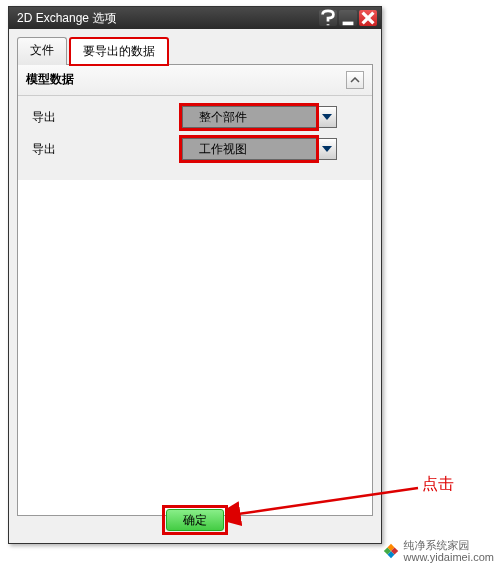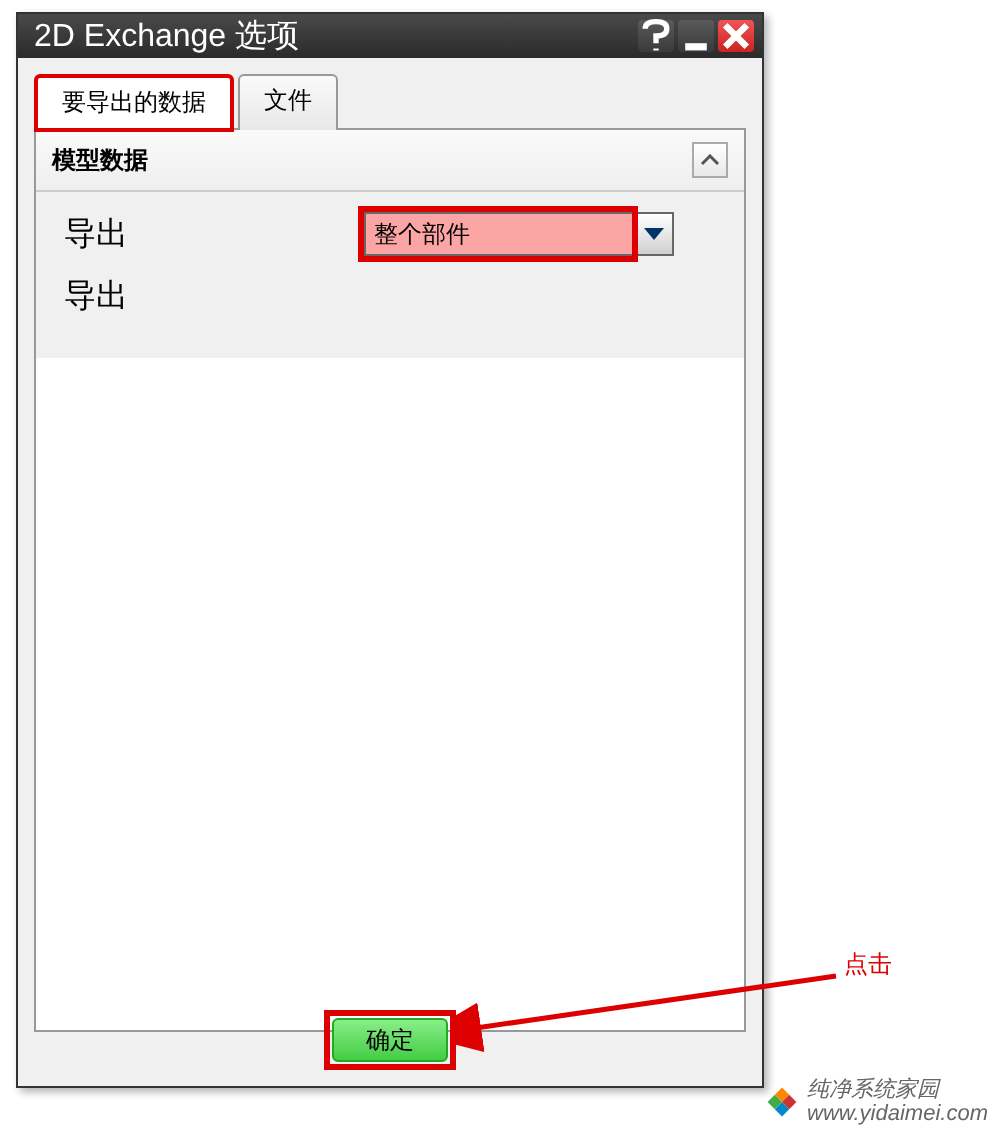--- a/index.html
+++ b/index.html
@@ -1,60 +1,60 @@
 <!DOCTYPE html>
 <html><head>
   <meta charset="utf-8">
   <style>
     * { margin: 0; padding: 0; box-sizing: border-box; }
     body { font-family: "Microsoft YaHei", SimSun, Arial, sans-serif; font-size: 12px; background: #fff; width: 500px; height: 567px; position: relative; }
     
     .window { position: absolute; left: 8px; top: 6px; width: 374px; height: 538px; background: #e8e8e8; border: 1px solid #333; box-shadow: 2px 2px 4px rgba(0,0,0,0.3); }
     
     .titlebar { height: 22px; background: linear-gradient(to bottom, #4a4a4a, #2a2a2a); color: #fff; display: flex; align-items: center; padding: 0 4px; }
-    .titlebar-text { flex: 1; font-size: 16px; padding-left: 4px; }
+    .titlebar-text { flex: 1; font-size: 12px; padding-left: 4px; }
     .titlebar-btns { display: flex; gap: 2px; }
     .tbtn { width: 18px; height: 16px; display: flex; align-items: center; justify-content: center; border-radius: 2px; cursor: pointer; font-size: 10px; color: #fff; }
     .tbtn.help { background: linear-gradient(to bottom, #5a5a5a, #3a3a3a); }
     .tbtn.min { background: linear-gradient(to bottom, #5a5a5a, #3a3a3a); }
     .tbtn.close { background: linear-gradient(to bottom, #e55, #c22); }
     
     .client { position: absolute; top: 22px; left: 0; right: 0; bottom: 0; background: #f0f0f0; padding: 8px; }
     
     .tabs { display: flex; position: relative; z-index: 2; }
     .tab { padding: 4px 12px; border: 1px solid #999; border-bottom: none; background: linear-gradient(to bottom, #fafafa, #e8e8e8); margin-right: 2px; border-radius: 3px 3px 0 0; cursor: pointer; font-size: 12px; }
     .tab.active { background: #fff; border-bottom: 1px solid #fff; margin-bottom: -1px; position: relative; }
     .tab.hl { border: 2px solid #d00; border-bottom: 2px solid #d00; }
     
     .tabbody { border: 1px solid #999; background: #fff; height: 452px; margin-top: -1px; position: relative; }
     
-    .section-header { display: flex; align-items: center; padding: 6px 8px; border-bottom: 1px solid #ccc; background: linear-gradient(to bottom, #fafafa, #eee); }
+    .section-header { display: flex; align-items: flex-start; padding: 6px 8px; border-bottom: 1px solid #ccc; background: linear-gradient(to bottom, #fafafa, #eee); }
     .section-header .label { flex: 1; font-weight: bold; font-size: 12px; }
     .collapse-btn { width: 18px; height: 18px; border: 1px solid #aaa; background: linear-gradient(to bottom, #fff, #e8e8e8); display: flex; align-items: center; justify-content: center; cursor: pointer; font-size: 10px; }
     
     .section-body { padding: 10px 14px; background: #f0f0f0; }
     .form-row { display: flex; align-items: center; margin-bottom: 10px; }
-    .row-label { width: 150px; font-size: 16px; }
+    .row-label { width: 150px; font-size: 12px; }
     
     .dd-wrap { position: relative; width: 155px; }
     .dd-hl { position: absolute; left: -3px; top: -3px; right: 18px; bottom: -3px; border: 3px solid #d00; pointer-events: none; }
     .dropdown { display: flex; width: 155px; height: 22px; }
-    .dd-field { flex: 1; border: 1px solid #666; background: #fca5a5; padding: 2px 4px; font-size: 12px; display: flex; align-items: center; }
+    .dd-field { flex: 1; border: 1px solid #666; background: #a3a3a3; padding: 2px 16px; font-size: 12px; display: flex; align-items: center; }
     .dd-btn { width: 20px; border: 1px solid #666; border-left: none; background: linear-gradient(to bottom, #fff, #d0d0d0); display: flex; align-items: center; justify-content: center; cursor: pointer; }
     .dd-btn svg { width: 10px; height: 6px; }
     
     .button-row { position: absolute; bottom: 8px; left: 0; right: 0; display: flex; justify-content: center; gap: 6px; }
     .btn { padding: 2px 16px; border: 1px solid #888; border-radius: 3px; background: linear-gradient(to bottom, #fafafa, #d8d8d8); cursor: pointer; font-size: 12px; height: 22px; display: flex; align-items: center; }
     .btn.ok { background: linear-gradient(to bottom, #8e8, #4c4); border-color: #2a2; }
     .btn-hl { border: 3px solid #d00; padding: 1px; display: inline-flex; }
     
     .arrow { position: absolute; left: 228px; top: 478px; pointer-events: none; }
-    .click-label { position: absolute; left: 422px; top: 474px; color: #d00; font-size: 12px; font-weight: normal; }
+    .click-label { position: absolute; left: 422px; top: 474px; color: #d00; font-size: 16px; font-weight: normal; }
     
-    .watermark { position: absolute; right: 6px; bottom: 4px; display: flex; align-items: center; gap: 4px; font-size: 11px; color: #666; font-style: italic; }
+    .watermark { position: absolute; right: 6px; bottom: 4px; display: flex; align-items: center; gap: 4px; font-size: 11px; color: #666; }
     .wm-icon { width: 18px; height: 18px; position: relative; }
     .wm-icon svg { width: 18px; height: 18px; }
     .wm-text { display: flex; flex-direction: column; line-height: 1.1; }
   </style>
 </head>
 <body>
 
 <div class="window">
   <div class="titlebar">
     <span class="titlebar-text">2D Exchange 选项</span>
@@ -72,22 +72,22 @@
       <div class="tbtn close">
         <svg viewBox="0 0 10 10">
             <path d="M2 2 L8 8 M8 2 L2 8" stroke="#fff" stroke-width="1.8"></path>
           </svg>
       </div>
     </div>
   </div>
 
   <div class="client">
     <div class="tabs">
+      <div class="tab"><span>文件</span></div>
       <div class="tab active hl"><span>要导出的数据</span></div>
-      <div class="tab"><span>文件</span></div>
     </div>
 
     <div class="tabbody">
       <div class="section-header">
         <span class="label">模型数据</span>
         <div class="collapse-btn">
           <svg viewBox="0 0 10 6" width="10" height="6">
               <path d="M1 5 L5 1 L9 5" stroke="#555" stroke-width="1.5" fill="none"></path>
             </svg>
         </div>
@@ -103,20 +103,31 @@
                 <svg viewBox="0 0 10 6">
                     <path d="M0 0 L10 0 L5 6 Z" fill="#036"></path>
                   </svg>
               </div>
             </div>
             <div class="dd-hl"></div>
           </div>
         </div>
         <div class="form-row">
           <span class="row-label">导出</span>
+          <div class="dd-wrap">
+            <div class="dropdown">
+              <div class="dd-field">工作视图</div>
+              <div class="dd-btn">
+                <svg viewBox="0 0 10 6">
+                    <path d="M0 0 L10 0 L5 6 Z" fill="#036"></path>
+                  </svg>
+              </div>
+            </div>
+            <div class="dd-hl"></div>
+          </div>
         </div>
       </div>
     </div>
 
     <div class="button-row">
       <span class="btn-hl">
         <button class="btn ok">
             <span>确定</span>
           </button>
       </span>

